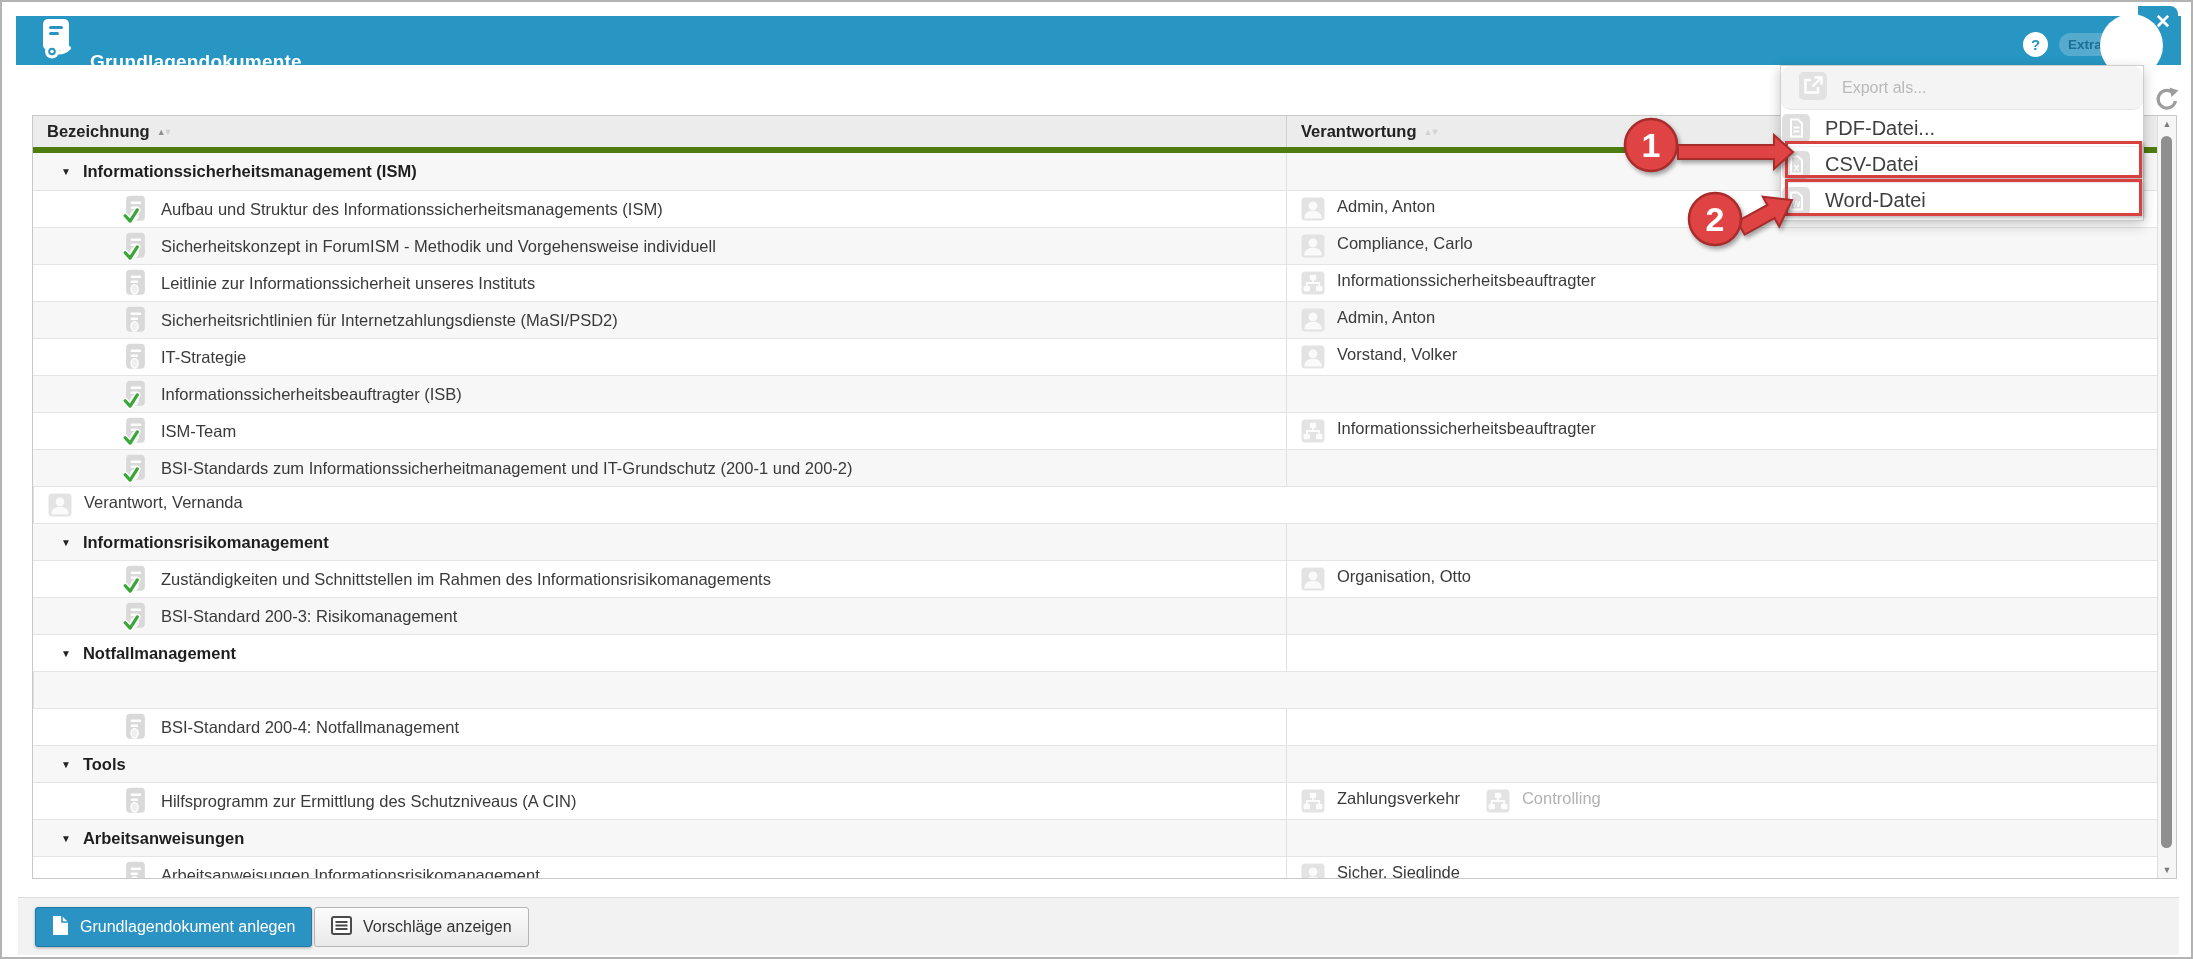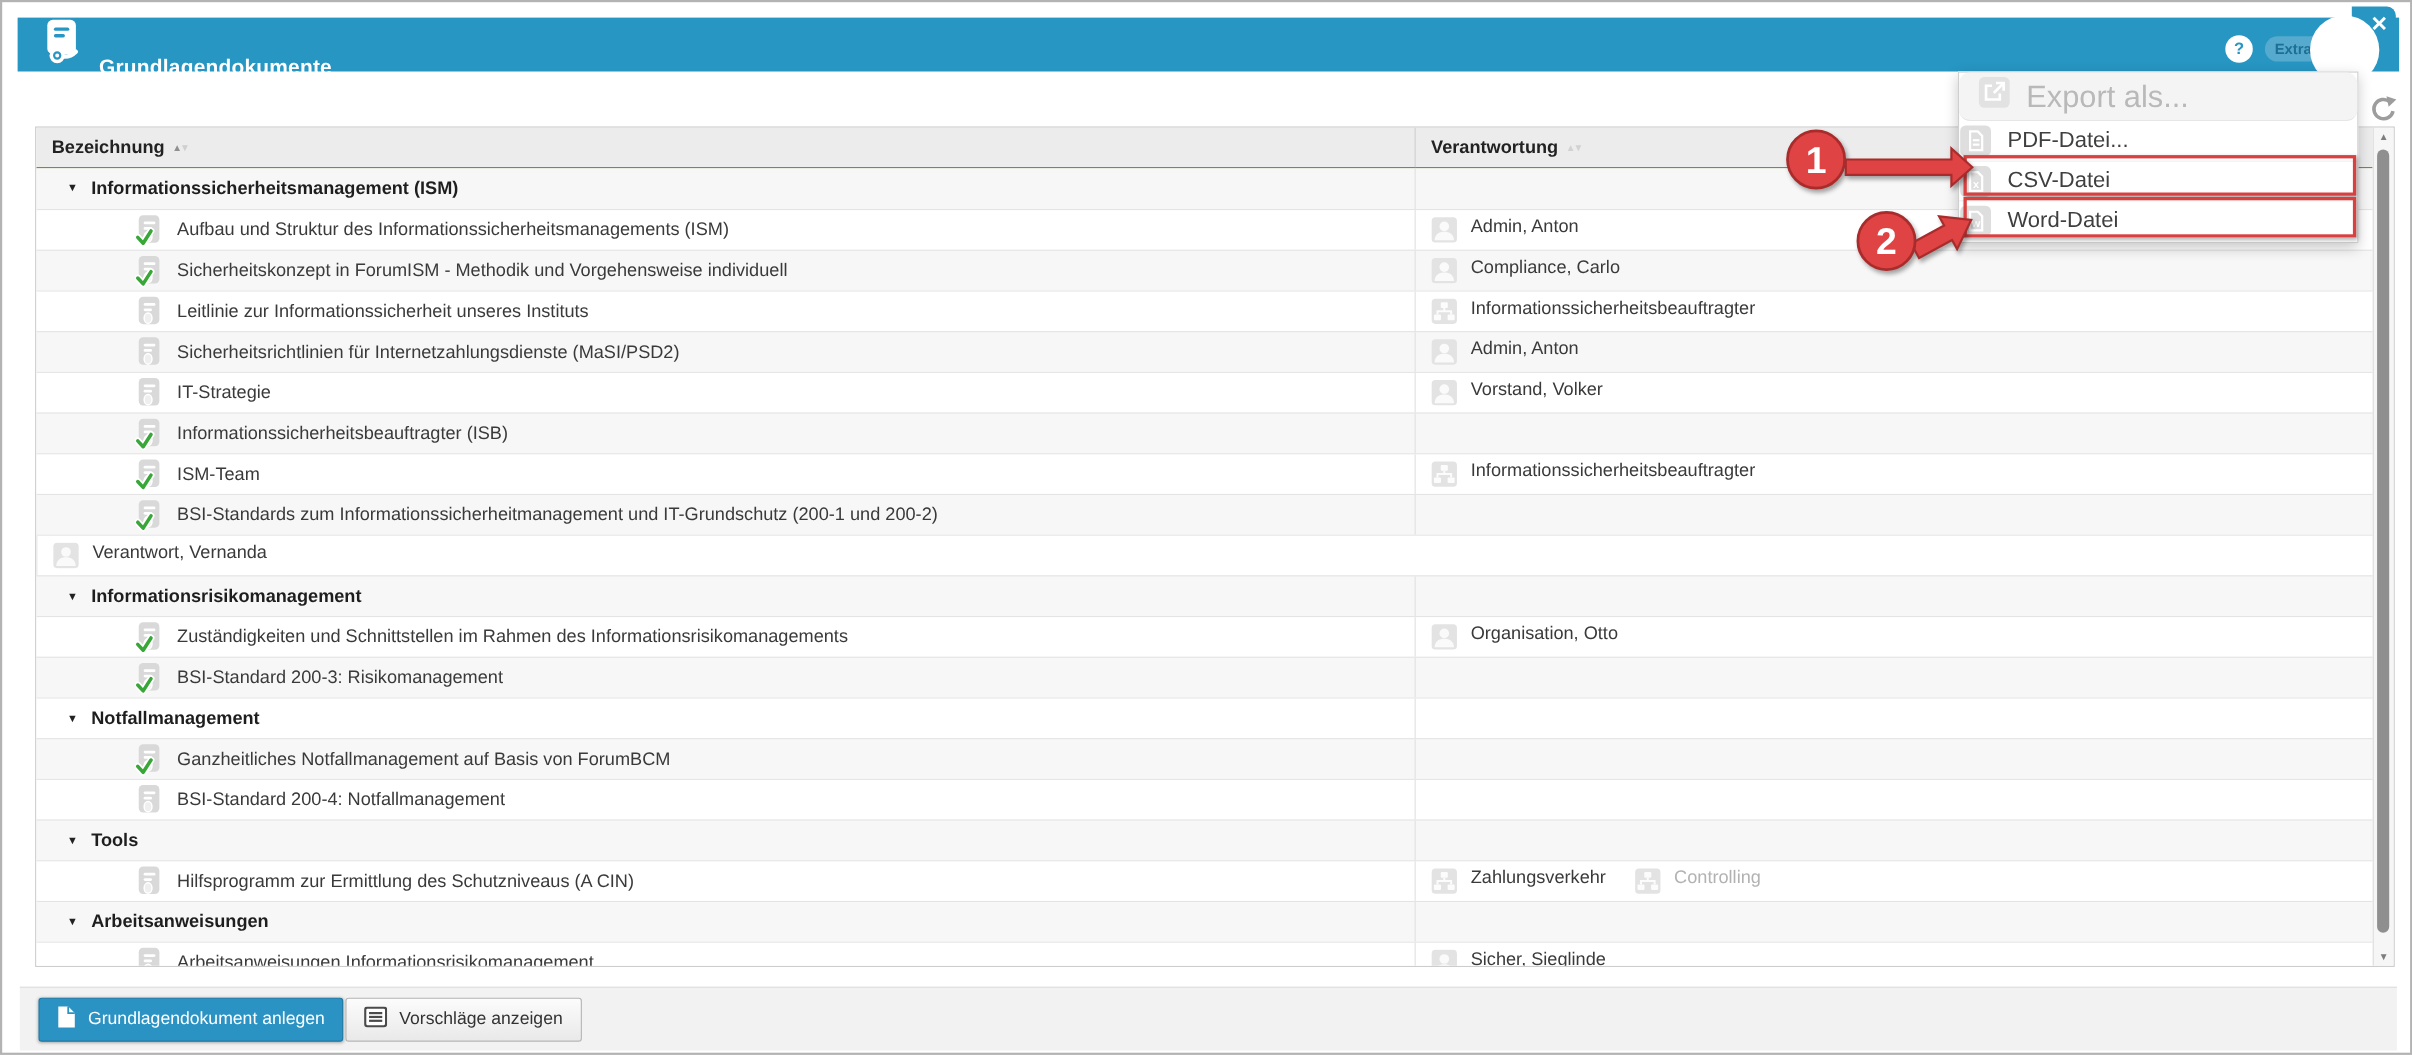--- a/index.html
+++ b/index.html
@@ -14,21 +14,21 @@
   .extras-btn .caret{font-size:8px;line-height:1;}
   .close-btn{position:absolute;left:2136px;top:4px;width:40px;height:39px;background:#2796c2;border-radius:0 8px 0 0;z-index:5;}
   .close-notch{position:absolute;left:2098px;top:12px;width:63px;height:63px;background:#fff;border-radius:50%;z-index:6;}
   .close-x{position:absolute;left:2148px;top:8px;width:26px;text-align:center;color:#fff;font-weight:bold;font-size:19px;z-index:7;}
 
   
   .refresh{position:absolute;left:2152px;top:85px;width:28px;height:26px;z-index:2;}
 
   
   .grid{position:absolute;left:30px;top:113px;width:2145px;height:764px;border:1px solid #c8c8c8;background:#fff;box-sizing:border-box;overflow:hidden;}
-  .grid-header{display:flex;height:37px;background:#ececec;border-bottom:1px solid #4d7c0f;box-sizing:border-box;width:2124px;}
+  .grid-header{display:flex;height:37px;background:#ececec;border-bottom:6px solid #4d7c0f;box-sizing:border-box;width:2124px;}
   .gh-cell{display:flex;align-items:center;font-weight:bold;font-size:16.5px;color:#222;box-sizing:border-box;}
   .gh-name{width:1253px;padding-left:14px;}
   .gh-resp{flex:1;border-left:1px solid #d0d0d0;padding-left:14px;}
   .sort{margin-left:7px;font-size:9px;letter-spacing:-2px;}
   .sort .asc{color:#8f8f8f;} .sort .desc{color:#cfcfcf;}
   .sort.light .asc,.sort.light .desc{color:#d2d2d2;}
   .grid-body{width:2124px;}
   .row{display:flex;height:37px;box-sizing:border-box;border-top:1px solid #e4e4e4;background:#fff;}
   .grid-body .row:first-child{border-top:none;}
   .row.stripe{background:#f7f7f7;}
@@ -44,21 +44,21 @@
   .resp-ic{display:flex;align-items:center;}
 
   
   .sb{position:absolute;right:0;top:0;bottom:0;width:19px;background:#f6f6f6;border-left:1px solid #ddd;box-sizing:border-box;}
   .sb-up{position:absolute;top:3px;left:0;width:18px;text-align:center;font-size:9px;color:#7d7d7d;}
   .sb-down{position:absolute;bottom:3px;left:0;width:18px;text-align:center;font-size:9px;color:#7d7d7d;}
   .sb-thumb{position:absolute;left:3px;top:20px;width:11px;height:712px;background:#8f8f8f;border-radius:6px;}
 
   
   .export-panel{position:absolute;left:1778px;top:63px;width:364px;height:156px;background:#fff;border:1px solid #cfcfcf;box-shadow:0 4px 12px rgba(0,0,0,.22);box-sizing:border-box;z-index:30;}
-  .ep-header{height:44px;display:flex;align-items:center;gap:14px;padding-left:17px;background:#f4f4f4;border-bottom:1px solid #e6e6e6;box-sizing:border-box;color:#b9b9b9;font-size:28px;border-radius:10px;}
+  .ep-header{height:44px;display:flex;align-items:center;gap:14px;padding-left:17px;background:#f4f4f4;border-bottom:1px solid #e6e6e6;box-sizing:border-box;color:#b9b9b9;font-size:16px;border-radius:10px;}
   .ep-items{}
   .ep-item{height:36px;display:flex;align-items:center;gap:14px;font-size:20px;color:#3f3f3f;box-sizing:border-box;}
   .ep-item + .ep-item{border-top:1px solid #efefef;}
   .ep-item .mi-icon{display:flex;align-items:center;}
 
   
   .red-box{position:absolute;left:1783px;width:357px;height:37px;border:3px solid #d94040;box-sizing:border-box;box-shadow:2px 2px 4px rgba(0,0,0,.3);z-index:40;}
   #red-box-csv{top:139px;} #red-box-word{top:177px;}
   .callouts{position:absolute;left:1605px;top:95px;z-index:45;overflow:visible;}
 
@@ -378,33 +378,20 @@
     <div class="cell resp-cell"></div>
   </div>
         <div class="row group-row">
     <div class="cell name-cell">
       <span class="gcaret">▼</span>
       <span class="glabel">Notfallmanagement</span>
     </div>
     <div class="cell resp-cell"></div>
   </div>
         <div class="row doc-row stripe">
-    <div class="cell name-cell">
-      <span class="doc-ic">
-              <svg width="25" height="31" viewBox="0 0 28 33">
-                <rect x="3.5" y="1" width="21" height="28" rx="4.5" fill="#d9d9d9"></rect>
-                <rect x="8.5" y="7.5" width="12" height="2.8" rx="1.4" fill="#fff"></rect>
-                <rect x="8.5" y="13" width="8.5" height="2.8" rx="1.4" fill="#fff"></rect>
-                <ellipse cx="13" cy="23" rx="4" ry="5.3" fill="#efefef" stroke="#fff" stroke-width="1.5"></ellipse>
-                <path d="M2.5 23.5 L8 29.5 L16 17" fill="none" stroke="#fff" stroke-width="7" stroke-linecap="round" stroke-linejoin="round"></path>
-                <path d="M2.5 23.5 L8 29.5 L16 17" fill="none" stroke="#38a738" stroke-width="3.6" stroke-linecap="round" stroke-linejoin="round"></path>
-              </svg>
-            </span>
-      <span class="dlabel">Ganzheitliches Notfallmanagement auf Basis von ForumBCM</span>
-    </div>
     <div class="cell resp-cell"></div>
   </div>
         <div class="row doc-row">
     <div class="cell name-cell">
       <span class="doc-ic">
               <svg width="25" height="31" viewBox="0 0 28 33">
                 <rect x="3.5" y="1" width="21" height="28" rx="4.5" fill="#d9d9d9"></rect>
                 <rect x="8.5" y="7.5" width="12" height="2.8" rx="1.4" fill="#fff"></rect>
                 <rect x="8.5" y="13" width="8.5" height="2.8" rx="1.4" fill="#fff"></rect>
                 <ellipse cx="13" cy="23" rx="4" ry="5.3" fill="#efefef" stroke="#fff" stroke-width="1.5"></ellipse>

